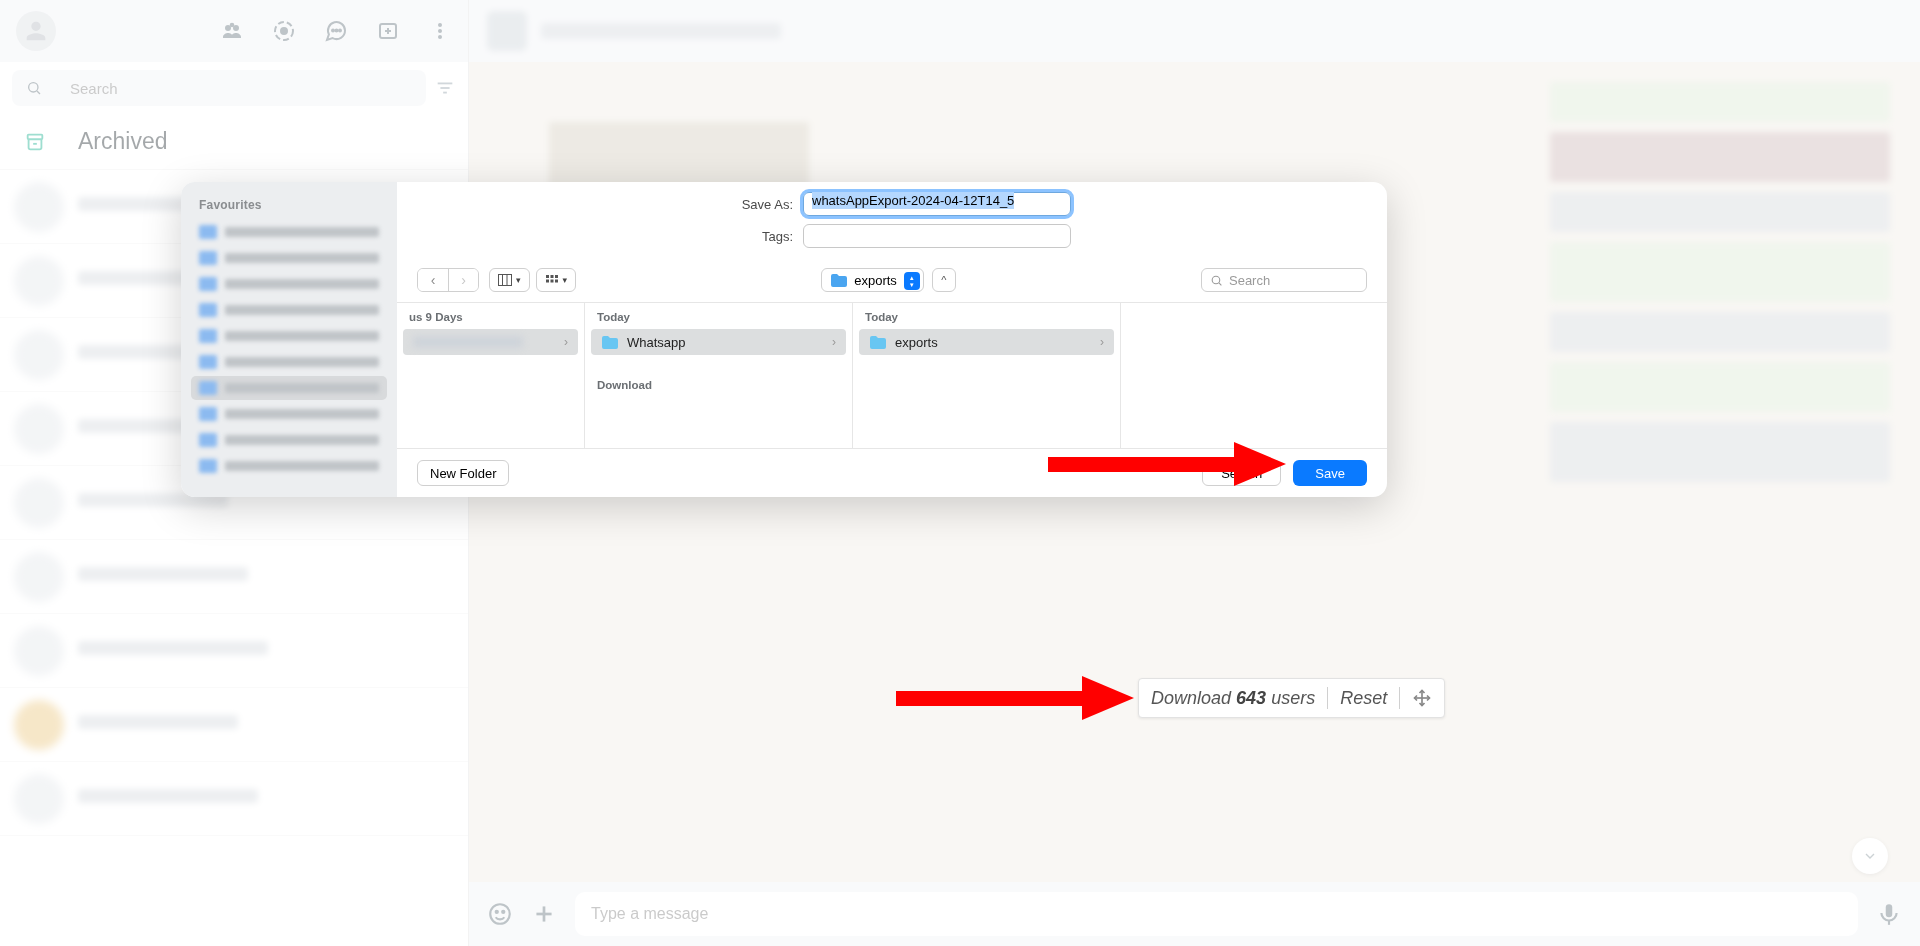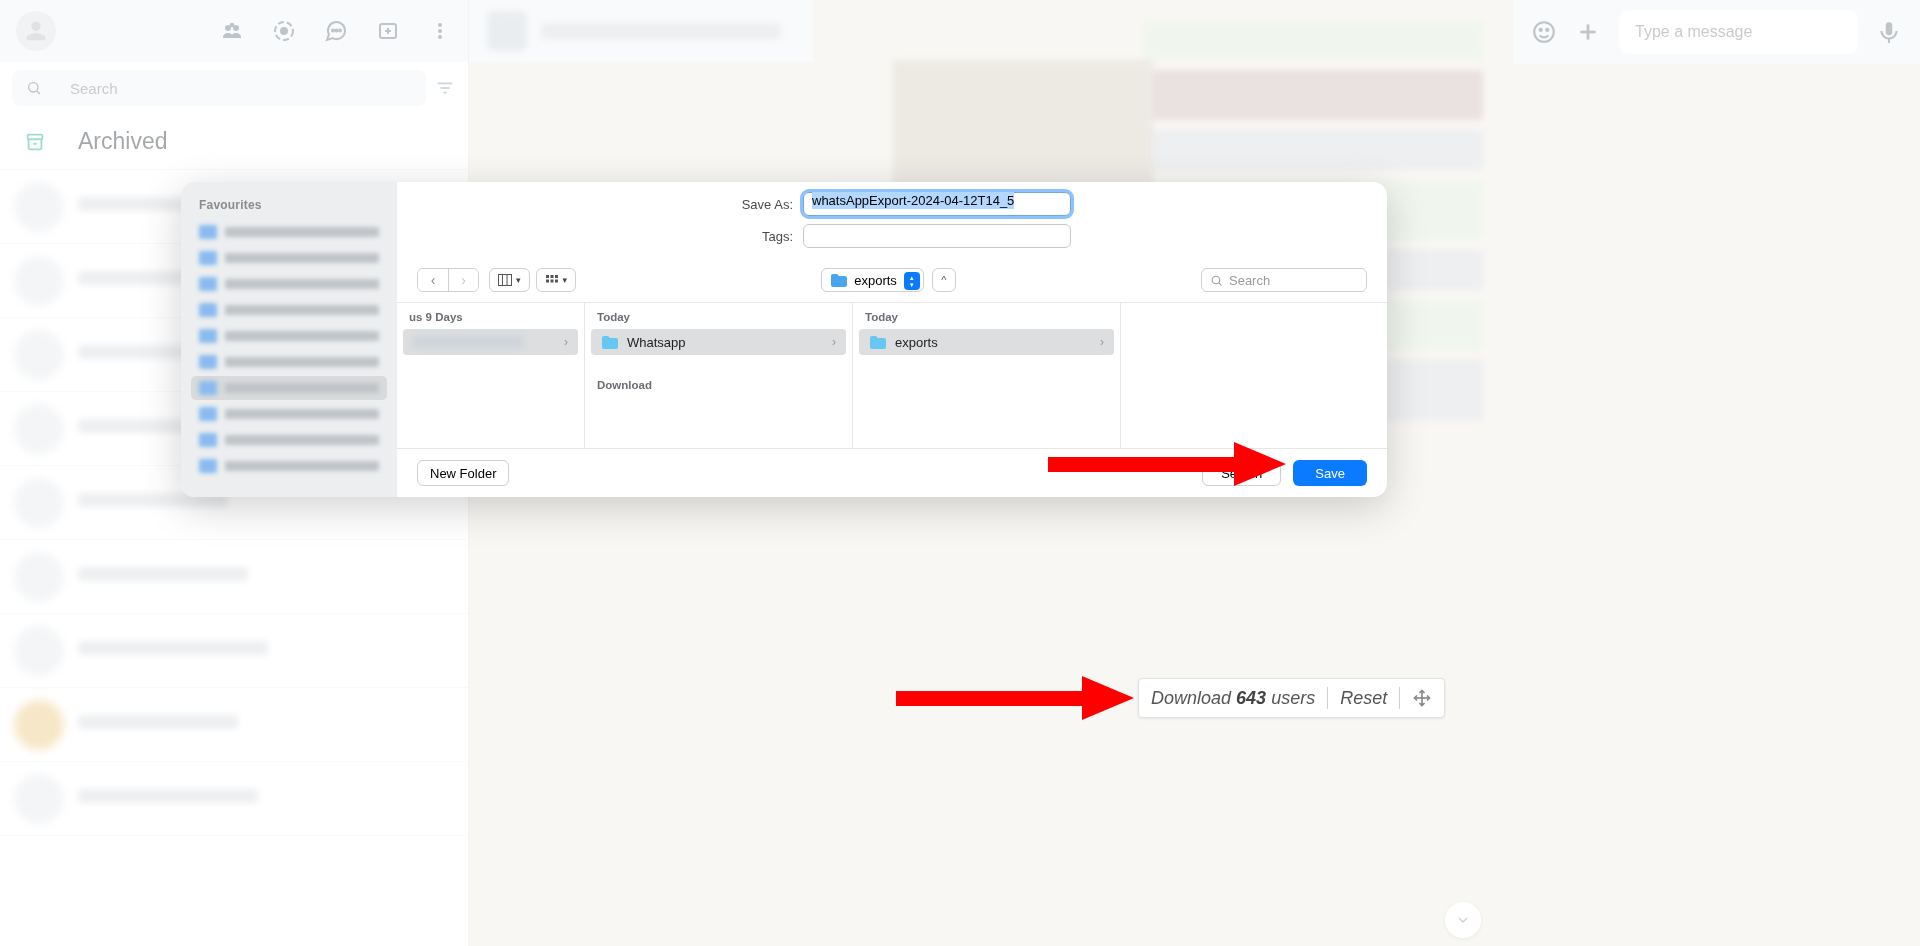--- a/index.html
+++ b/index.html
@@ -19,21 +19,21 @@
 .wa-filter-icon { width: 22px; height: 22px; color: #8696a0; cursor: pointer; }
 .wa-archived { display: flex; align-items: center; gap: 32px; padding: 14px 24px; border-bottom: 1px solid #eee; }
 .wa-archived-icon { width: 22px; height: 22px; color: #00a884; }
 .wa-archived-text { font-size: 23px; color: #111b21; }
 .wa-chatlist { flex: 1; }
 .wa-chat-item { height: 74px; border-bottom: 1px solid #f2f2f2; display: flex; align-items: center; padding: 0 14px; gap: 14px; }
 .wa-chat-avatar { width: 50px; height: 50px; border-radius: 50%; background: #e0e4e8; filter: blur(4px); }
 .wa-chat-lines { flex: 1; }
 .blur-line { background: #cfd4da; border-radius: 3px; filter: blur(3px); }
 
-.wa-main { flex: 1; background: #efeae2; display: flex; position: relative; }
+.wa-main { flex: 1; background: #efeae2; display: flex; flex-direction: column; position: relative; }
 .wa-main-header { height: 62px; background: #f0f2f5; display: flex; align-items: center; padding: 0 18px; gap: 14px; }
 .wa-main-avatar { width: 40px; height: 40px; border-radius: 6px; background: #c8d0d6; filter: blur(3px); }
 .wa-main-body { flex: 1; position: relative; }
 .wa-compose { height: 64px; background: #f0f2f5; display: flex; align-items: center; padding: 0 18px; gap: 18px; }
 .wa-compose-input { flex: 1; height: 44px; background: #fff; border-radius: 10px; display: flex; align-items: center; padding: 0 16px; }
 .wa-compose-input input { border: none; outline: none; font-size: 16px; color: #3b4a54; width: 100%; }
 .wa-compose .icon { width: 26px; height: 26px; color: #54656f; cursor: pointer; }
 
 .wa-chip { position: absolute; right: 32px; bottom: 8px; width: 36px; height: 36px; border-radius: 50%; background: #fff; box-shadow: 0 1px 4px rgba(0,0,0,0.15); display: flex; align-items: center; justify-content: center; color: #7a8890; }
 

